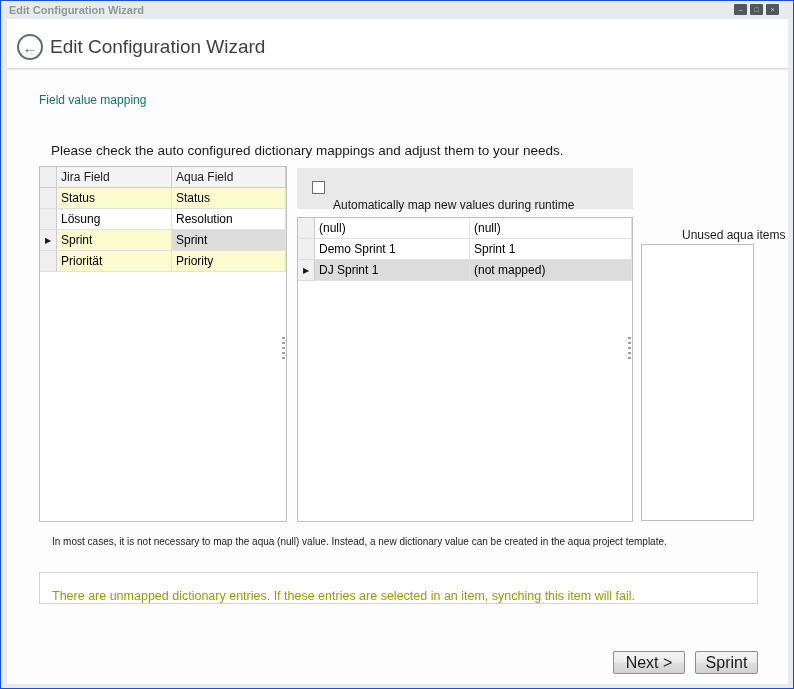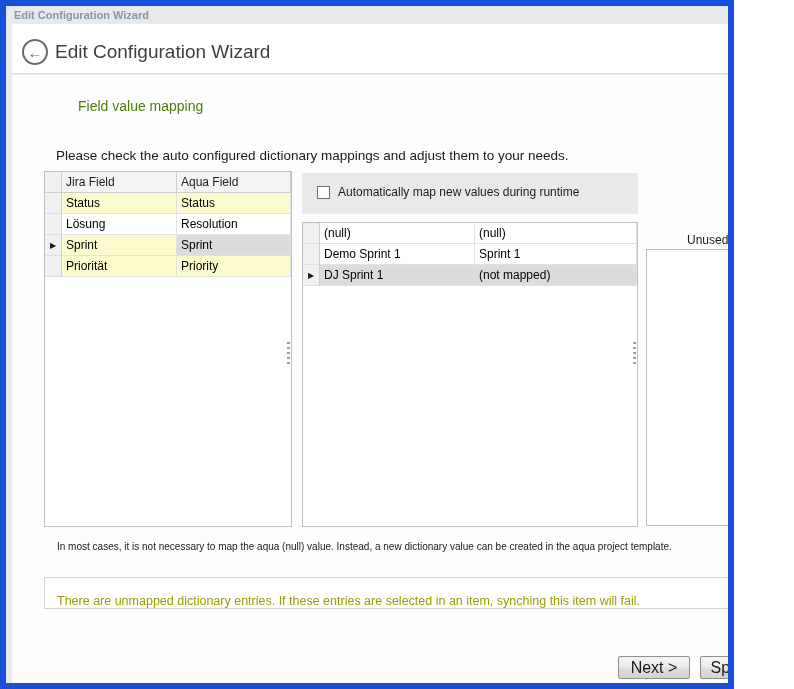--- a/index.html
+++ b/index.html
@@ -1,19 +1,19 @@
 <!DOCTYPE html>
 <html><head>
 <meta charset="utf-8">
 <style>
   * { margin:0; padding:0; box-sizing:border-box; font-family:"Liberation Sans", sans-serif; }
   html,body { background:#ffffff; }
   .window {
-    position:relative; width:734px; height:689px;
-    background:#e8ebed; border:6px solid #1d4ed8; overflow:hidden;
+    position:relative; width:794px; height:689px;
+    background:#e8ebed; border:1px solid #1d4ed8; overflow:hidden;
   }
   
   .titlebar-title {
     position:absolute; left:8px; top:3px;
     font-size:11px; font-weight:bold; color:#8d969e; white-space:nowrap;
   }
   .win-buttons { position:absolute; left:733px; top:3px; display:flex; gap:3px; }
   .win-btn {
     width:13px; height:11px; background:#50575d; border-radius:1px;
     display:flex; align-items:center; justify-content:center;
@@ -34,21 +34,21 @@
     position:absolute; left:49px; top:35px;
     font-size:19px; color:#3f3f3f; white-space:nowrap;
   }
   
   .body-bg {
     position:absolute; left:6px; top:69px; width:781px; height:614px;
     background:#fdfdfd;
   }
   .section-title {
     position:absolute; left:38px; top:92px;
-    font-size:14px; color:#4d7c0f; white-space:nowrap;margin-left:34px;
+    font-size:12px; color:#0f766e; white-space:nowrap;
   }
   .instruction {
     position:absolute; left:50px; top:142px;
     font-size:13.5px; color:#1a1a1a; white-space:nowrap;
   }
   
   .grid-table {
     position:absolute; background:#ffffff; border:1px solid #bfbfbf;
     font-size:12px; overflow:hidden;
   }
@@ -89,21 +89,21 @@
   
   .cb-panel {
     position:absolute; left:296px; top:167px; width:336px; height:41px;
     background:#e9e9e9;
   }
   .cb-box {
     position:absolute; left:15px; top:13px; width:13px; height:13px;
     background:#ffffff; border:1px solid #6e6e6e;
   }
   .cb-label {
-    position:absolute; left:36px; top:12px; font-size:12px; color:#1a1a1a;
+    position:absolute; left:36px; top:30px; font-size:12px; color:#1a1a1a;
     white-space:nowrap;
   }
   
   .unused-label {
     position:absolute; left:641px; top:227px; font-size:12px; color:#1a1a1a;
     white-space:nowrap;
     margin-left:40px;
   }
   .unused-listbox {
     position:absolute; left:640px; top:243px; width:113px; height:277px;

